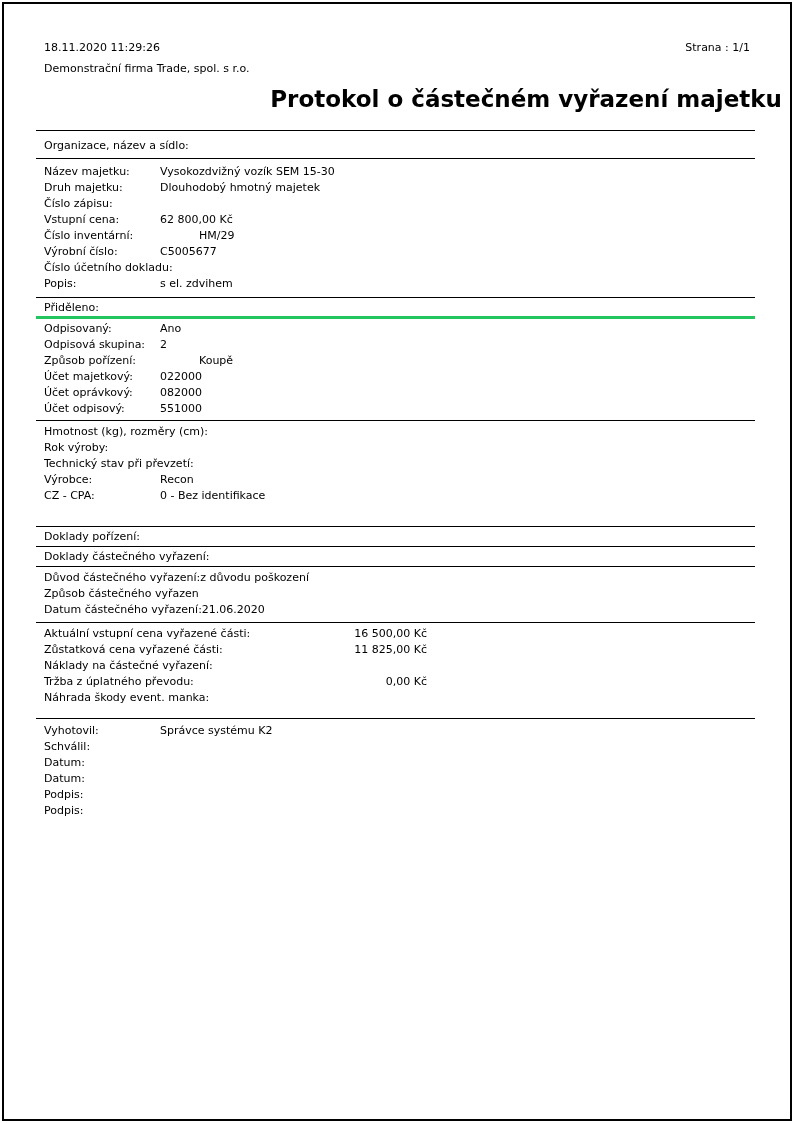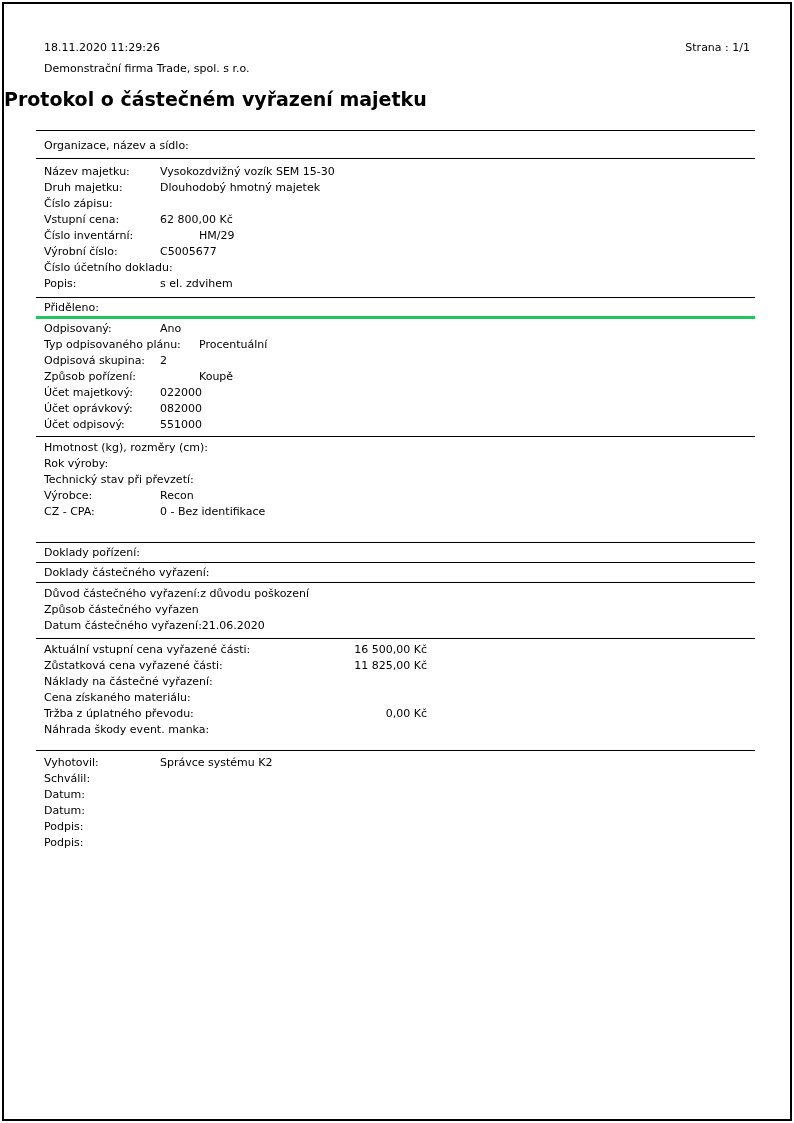--- a/index.html
+++ b/index.html
@@ -14,21 +14,21 @@
     overflow:hidden;
   }
   .hdr-row {
     position:absolute; top:37px; left:40px; right:40px;
     display:flex; justify-content:space-between;
     line-height:14px;
   }
   .company { position:absolute; top:58px; left:40px; line-height:14px; }
   .doc-title {
     position:absolute; top:83px; left:0; right:8px;
-    text-align:left; font-size:19px; font-weight:bold;
+    text-align:right; font-size:23px; font-weight:bold;
     line-height:24px; margin:0;
   }
   #content {
     position:absolute; left:32px; top:126px; width:719px;
     border-top:1px solid #000;
   }
   .sec { border-bottom:1px solid #000; }
   .row { display:flex; line-height:16px; padding-left:8px; white-space:pre;flex-direction:column; }
   .lpair { display:flex; width:354px; flex:none; }
   .ll { min-width:116px; flex:none; }
@@ -93,21 +93,20 @@
       <div class="row">
         <span class="lpair"><span class="ll">Popis:</span><span class="val">s el. zdvihem</span></span>
       </div>
     </div>
 
     <div class="sec sec-assigned">
       <div class="sec-head">Přiděleno:</div>
       <div class="rows">
         <div class="row">
           <span class="lpair"><span class="ll">Odpisovaný:</span><span class="val">Ano</span></span>
-          <span class="rpair"><span class="rl">Typ odpisovaného plánu:</span><span class="val">Procentuální</span></span>
         </div>
         <div class="row">
           <span class="lpair"><span class="ll">Odpisová skupina:</span><span class="val">2</span></span>
           <span class="rpair"><span class="rl">Způsob pořízení:</span><span class="val">Koupě</span></span>
         </div>
         <div class="row">
           <span class="lpair"><span class="ll">Účet majetkový:</span><span class="val">022000</span></span>
         </div>
         <div class="row">
           <span class="lpair"><span class="ll">Účet oprávkový:</span><span class="val">082000</span></span>
@@ -155,24 +154,20 @@
       </div>
       <div class="mrow">
         <span>Zůstatková cena vyřazené části:</span>
         <span class="mval">11 825,00 Kč</span>
       </div>
       <div class="mrow">
         <span>Náklady na částečné vyřazení:</span>
         <span class="mval"></span>
       </div>
       <div class="mrow">
-        <span>Cena získaného materiálu:</span>
-        <span class="mval"></span>
-      </div>
-      <div class="mrow">
         <span>Tržba z úplatného převodu:</span>
         <span class="mval">0,00 Kč</span>
       </div>
       <div class="mrow">
         <span>Náhrada škody event. manka:</span>
         <span class="mval"></span>
       </div>
     </div>
 
     <div class="sec sec-sign">

